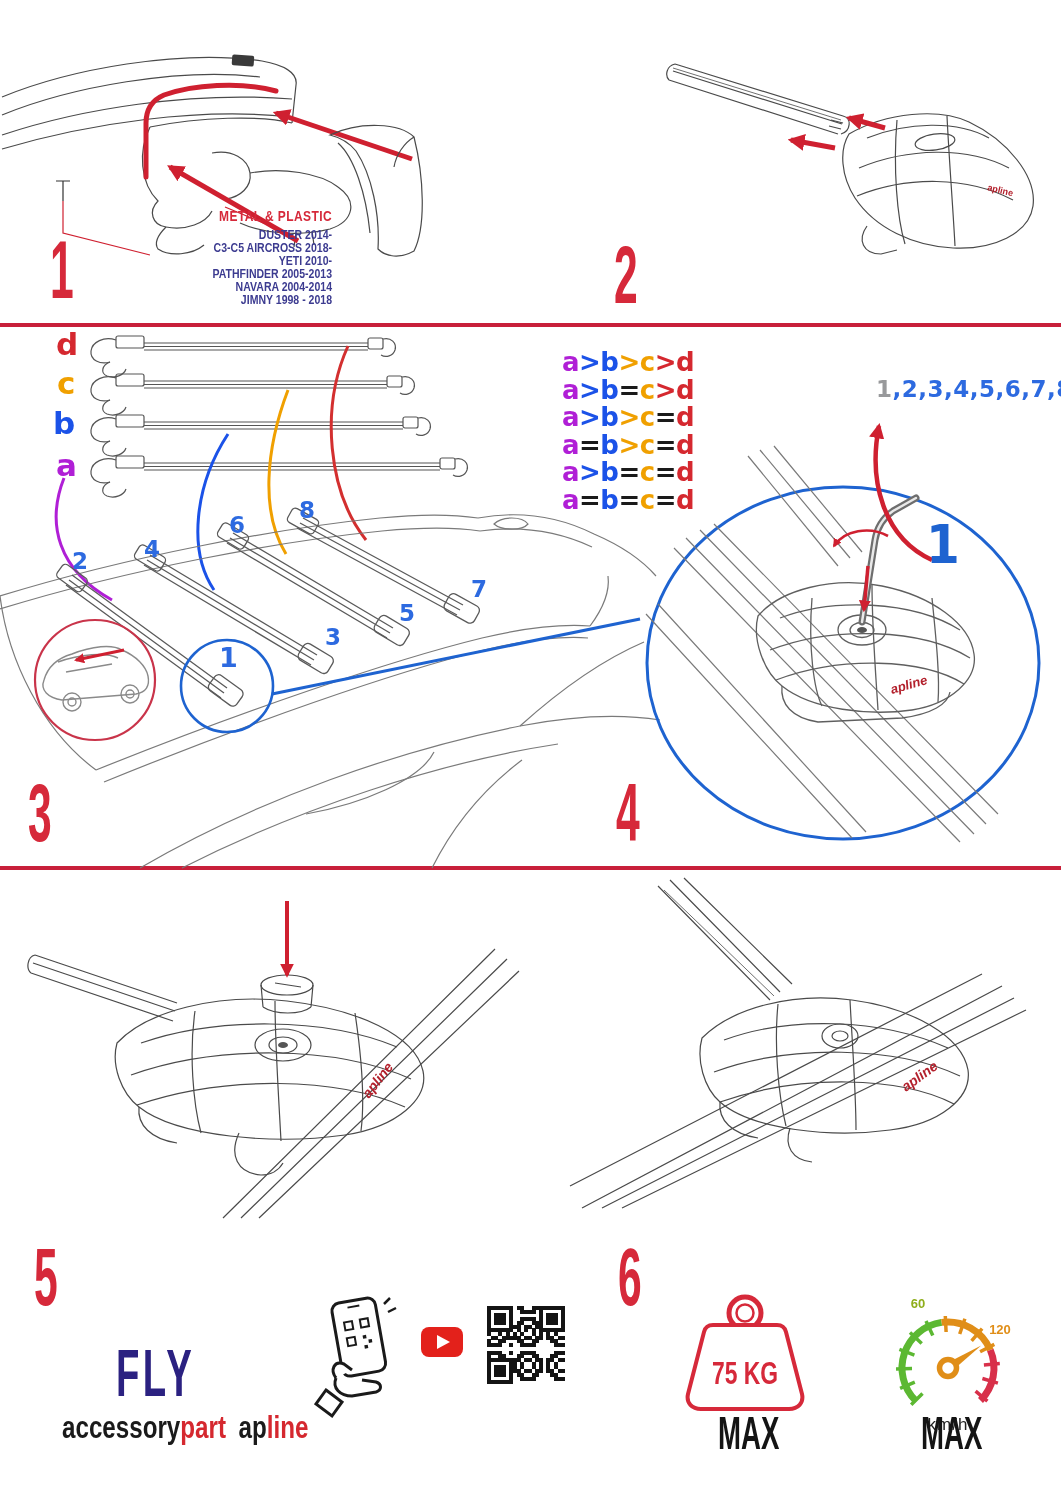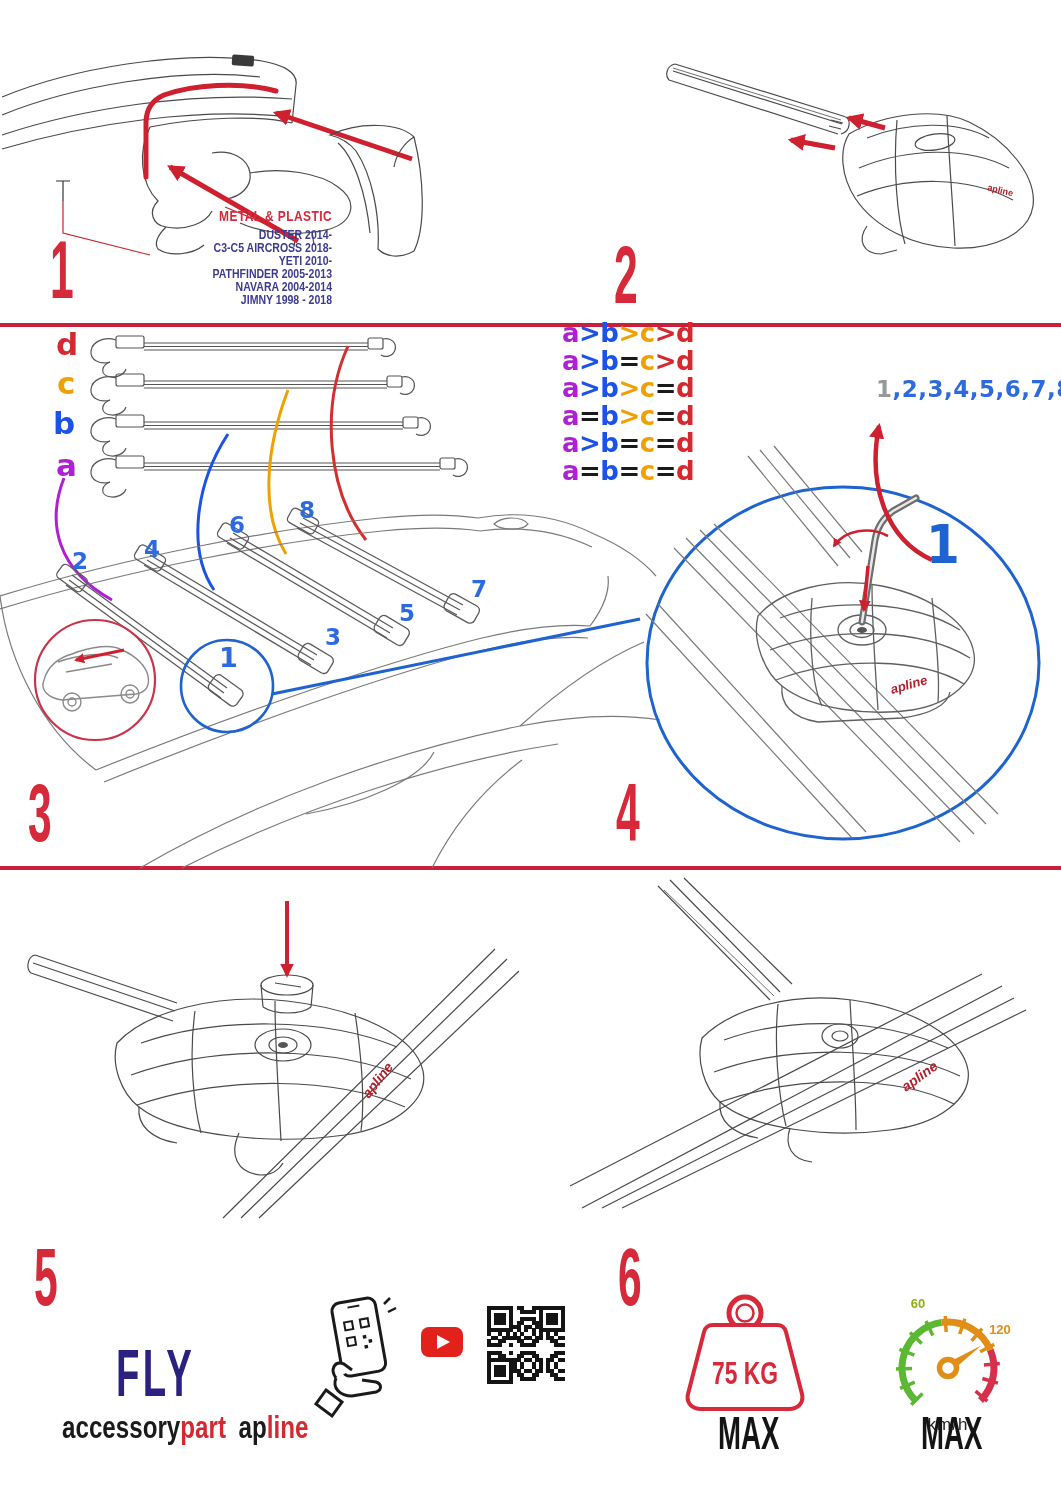--- a/index.html
+++ b/index.html
@@ -14,21 +14,21 @@
   .step5{left:34px;top:1240px;} .step6{left:618px;top:1240px;}
   .mat-label{position:absolute;left:120px;top:207px;width:212px;text-align:right;color:#d6293a;
         font-size:15px;font-weight:700;letter-spacing:.5px;transform:scaleX(.8);transform-origin:100% 0;}
   .veh-list{position:absolute;left:110px;top:228px;width:222px;text-align:right;color:#3c3b90;
         font-size:13.5px;font-weight:700;line-height:13px;transform:scaleX(.78);transform-origin:100% 0;}
   .bar-label{position:absolute;font-size:31px;font-weight:700;line-height:1;font-family:"DejaVu Sans",sans-serif;}
   .bl-d{left:56px;top:329px;} .bl-c{left:57px;top:368px;} .bl-b{left:53px;top:408px;} .bl-a{left:56px;top:450px;}
   [data-color="purple"]{color:#b01fd6;} [data-color="blue"]{color:#1b52e8;}
   [data-color="orange"]{color:#f0a000;} [data-color="red"]{color:#d5282f;}
   [data-color="black"]{color:#1a1a1a;} [data-color="gray"]{color:#98999b;}
-  .cmp{position:absolute;left:562px;top:320px;font-family:"DejaVu Sans",sans-serif;
+  .cmp{position:absolute;left:562px;top:349px;font-family:"DejaVu Sans",sans-serif;
        font-size:26px;font-weight:700;line-height:27.5px;letter-spacing:-0.5px;}
   .cmp-row{white-space:nowrap;}
   .rn{position:absolute;color:#2d6ae0;font-size:23px;font-weight:700;line-height:1;font-family:"DejaVu Sans",sans-serif;}
   .rn1{left:219px;top:644px;font-size:27px;} .rn2{left:72px;top:550px;} .rn3{left:325px;top:626px;}
   .rn4{left:144px;top:538px;} .rn5{left:399px;top:602px;} .rn6{left:229px;top:514px;}
   .rn7{left:471px;top:578px;} .rn8{left:299px;top:499px;}
   .seq{position:absolute;left:876px;top:376px;font-size:23px;font-weight:700;letter-spacing:.5px;
        font-family:"DejaVu Sans",sans-serif;white-space:nowrap;}
   .callout1{position:absolute;left:926px;top:518px;color:#1e63d0;font-size:54px;font-weight:700;line-height:1;
        font-family:"DejaVu Sans",sans-serif;transform:scaleX(.9);transform-origin:0 0;}

